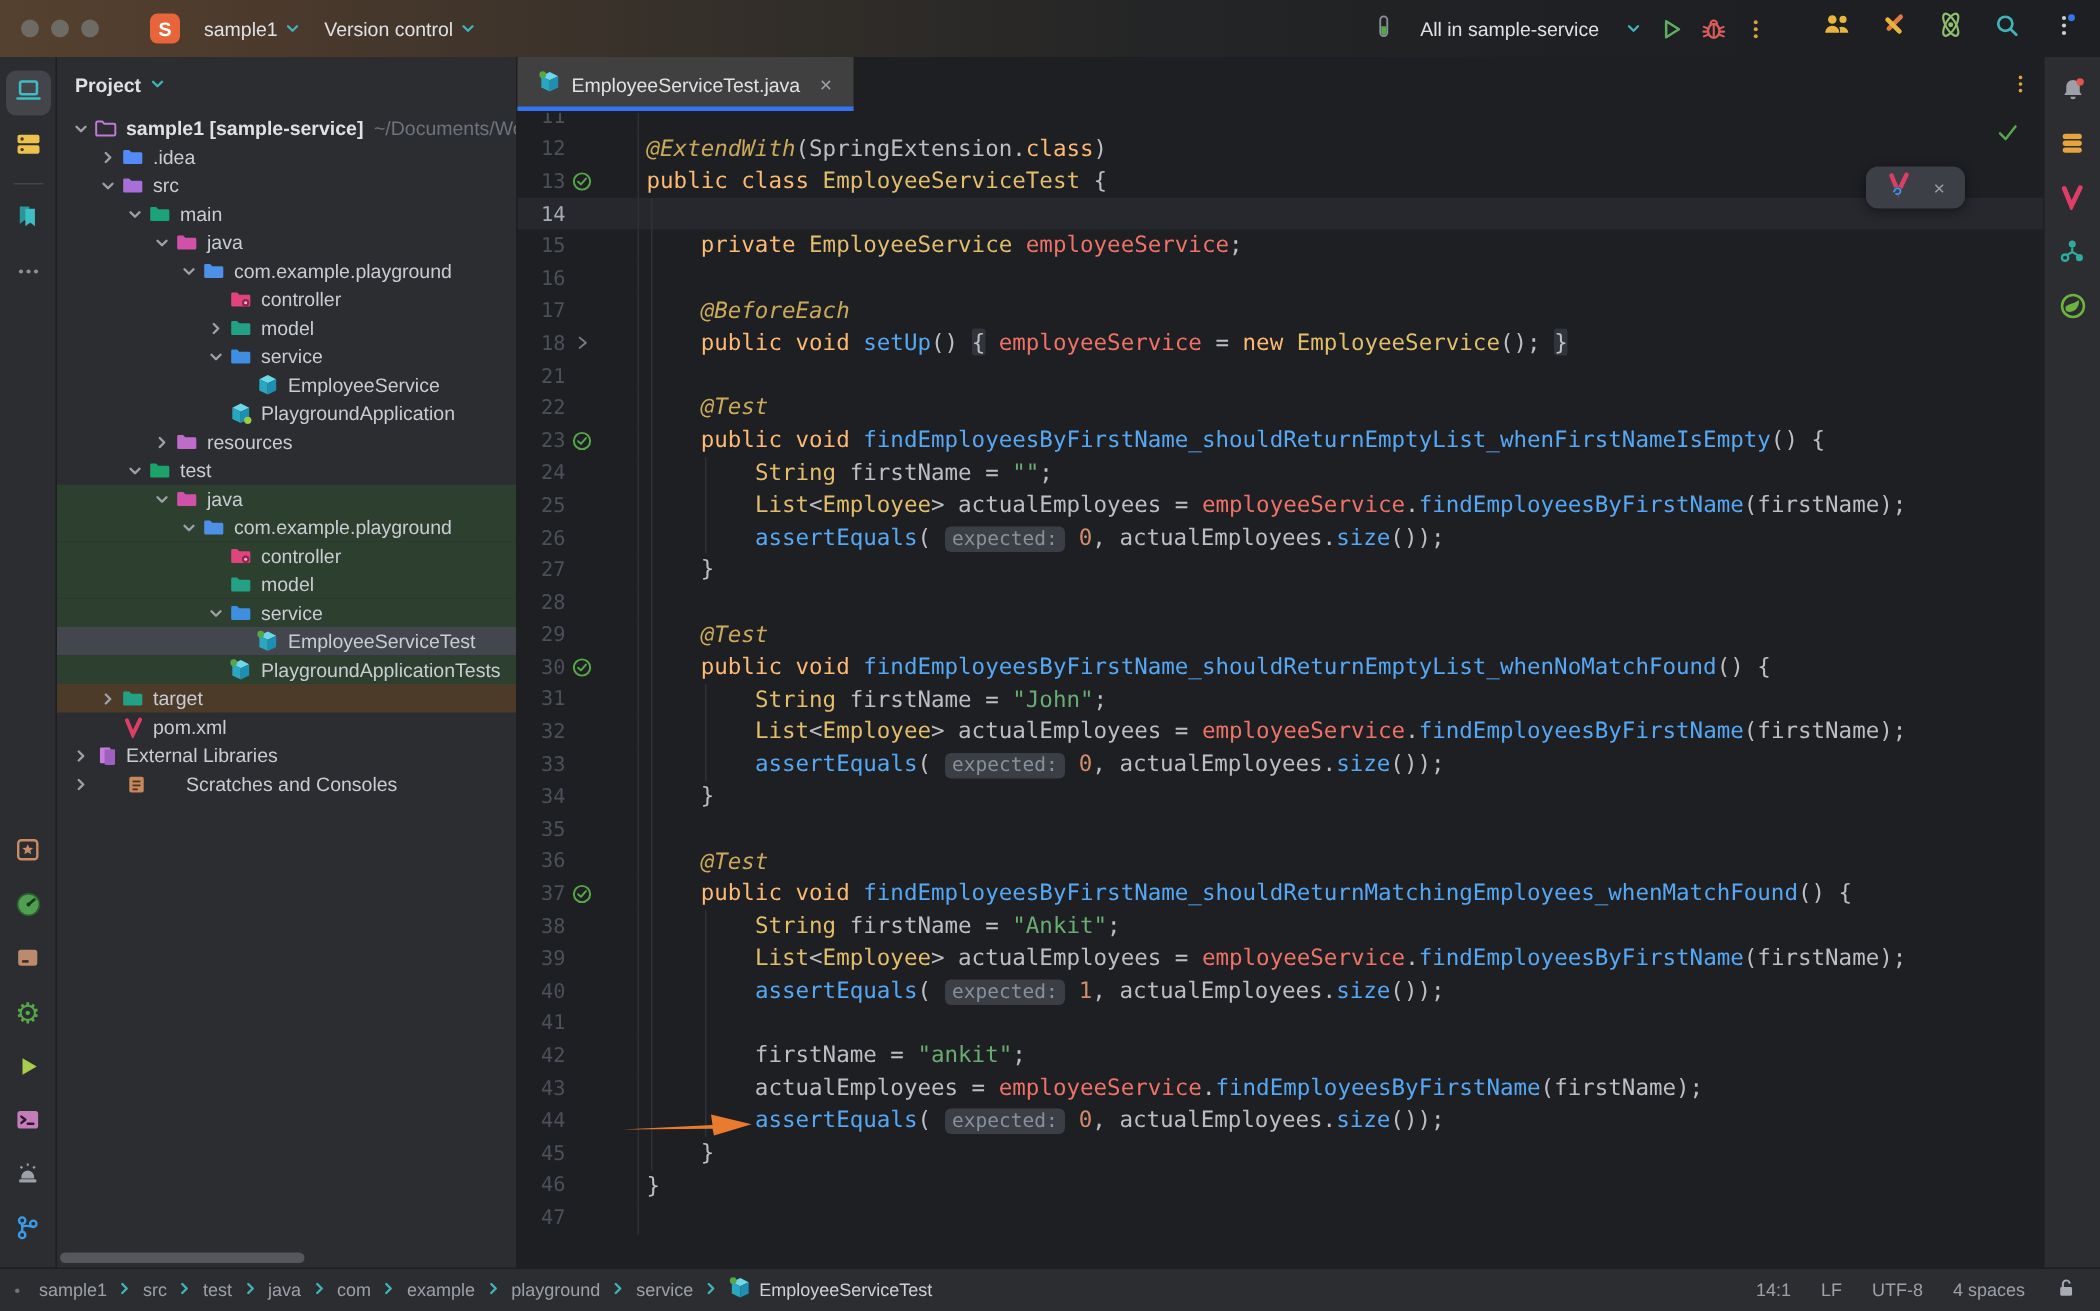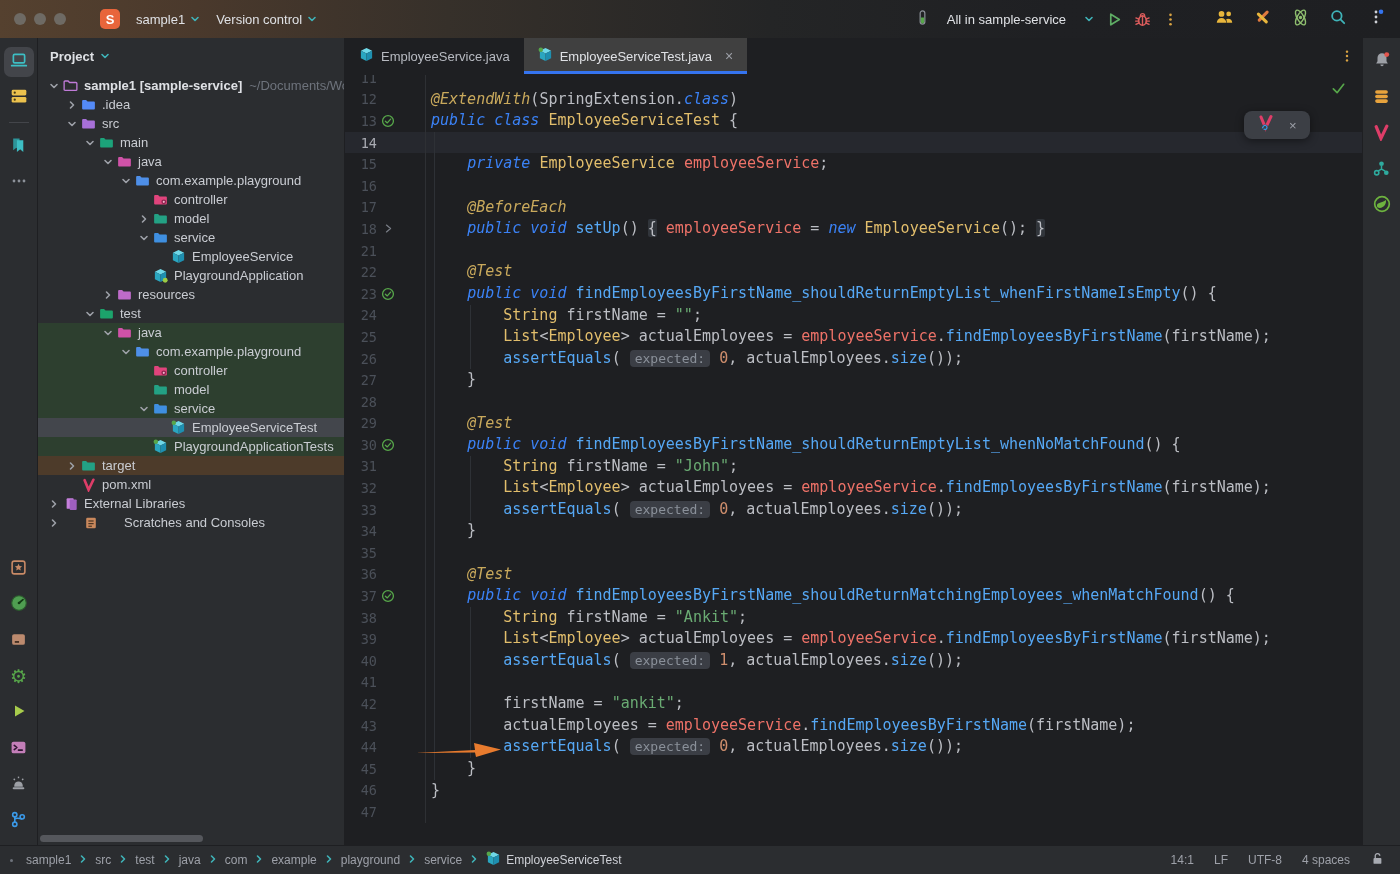--- a/index.html
+++ b/index.html
@@ -70,21 +70,21 @@
   .editor { flex:1; position:relative; overflow:hidden; }
   .lines { position:relative; margin-top:-8px; font-family:"DejaVu Sans Mono",monospace; font-size:15px; }
   .cl { height:21.6px; display:flex; align-items:center; position:relative; }
   .cl.cur { background:#26282e; }
   .cl .num { width:32px; flex:0 0 32px; text-align:right; color:#4b5059; font-size:13.5px;
     font-family:"DejaVu Sans Mono",monospace; }
   .cl.cur .num { color:#a9abb2; }
   .cl .gut { width:22px; flex:0 0 22px; display:flex; align-items:center; justify-content:center; }
   .cl .code { flex:1; white-space:pre; border-left:1px solid #2e3034; margin-left:26px;
     padding-left:5px; height:100%; line-height:21.6px; color:#bcbec4; }
-  .tk-kw  { color:#3b82f6; font-style:italic; }
+  .tk-kw  { color:#fdba74; }
   .tk-ann { color:#c9a95c; font-style:italic; }
   .tk-cls { color:#e2be6c; }
   .tk-mn  { color:#56a8f5; }
   .tk-fld { color:#ee7268; }
   .tk-str { color:#6aab73; }
   .tk-num { color:#cf8e6d; }
   .tk-fb  { background:#31353b; border-radius:2px; }
   .tk-hint { display:inline-block; background:#3b3e45; color:#8a9099; border-radius:4px;
     padding:0 5px; font-size:13px; line-height:17px; }
   .guide { position:absolute; width:1px; background:#2e3136; }
@@ -589,28 +589,20 @@
               </svg>
             </span>
             <span class="tlabel">Scratches and Consoles</span>
           </div>
         </div>
       <div class="hscroll"></div>
     </div>
 
     <div class="editor-col">
       <div class="tabbar" id="tabbar">
-          <div class="tab">
-            <span><svg width="15" height="15" viewBox="0 0 16 16">
-   <polygon points="8,1 14,4 8,7 2,4" fill="#6fd8e8"></polygon>
-   <polygon points="2,4 8,7 8,15 2,12" fill="#2aa6c0"></polygon>
-   <polygon points="14,4 8,7 8,15 14,12" fill="#1e8fb0"></polygon>
-              </svg></span>
-            <span>EmployeeService.java</span>
-          </div>
           <div class="tab active">
             <span><svg width="15" height="15" viewBox="0 0 16 16">
    <polygon points="8,1 14,4 8,7 2,4" fill="#6fd8e8"></polygon>
    <polygon points="2,4 8,7 8,15 2,12" fill="#2aa6c0"></polygon>
    <polygon points="14,4 8,7 8,15 14,12" fill="#1e8fb0"></polygon>
                 <circle cx="3" cy="3" r="2.4" fill="#57a64a"></circle>
               </svg></span>
             <span>EmployeeServiceTest.java</span>
             <span class="close">×</span>
           </div>

